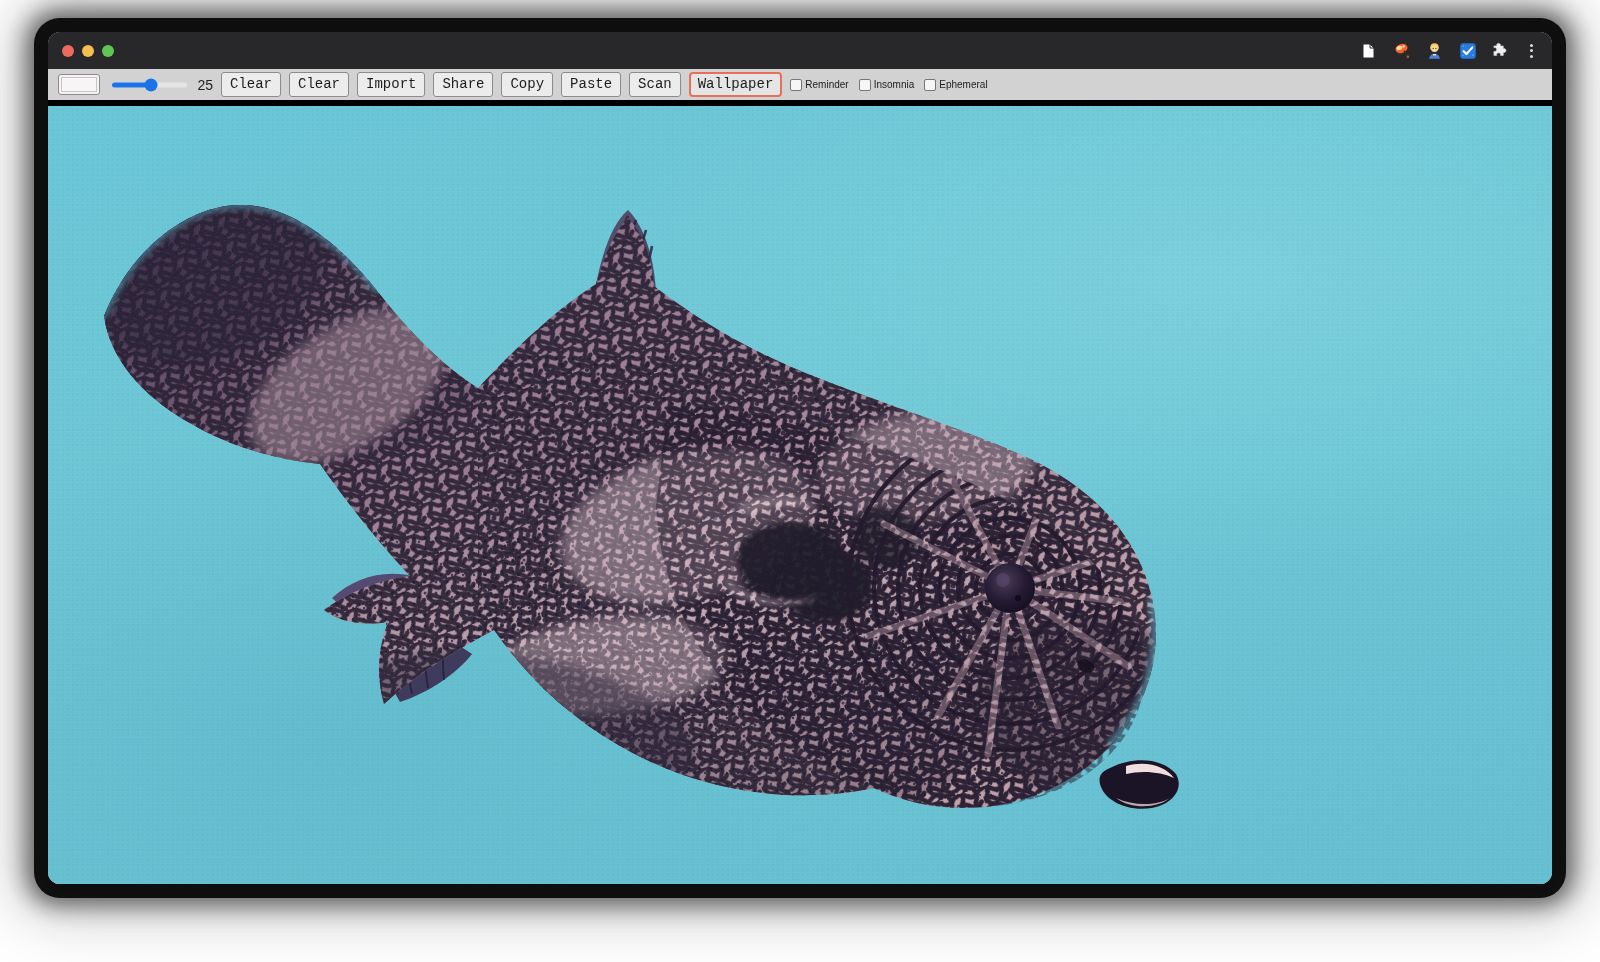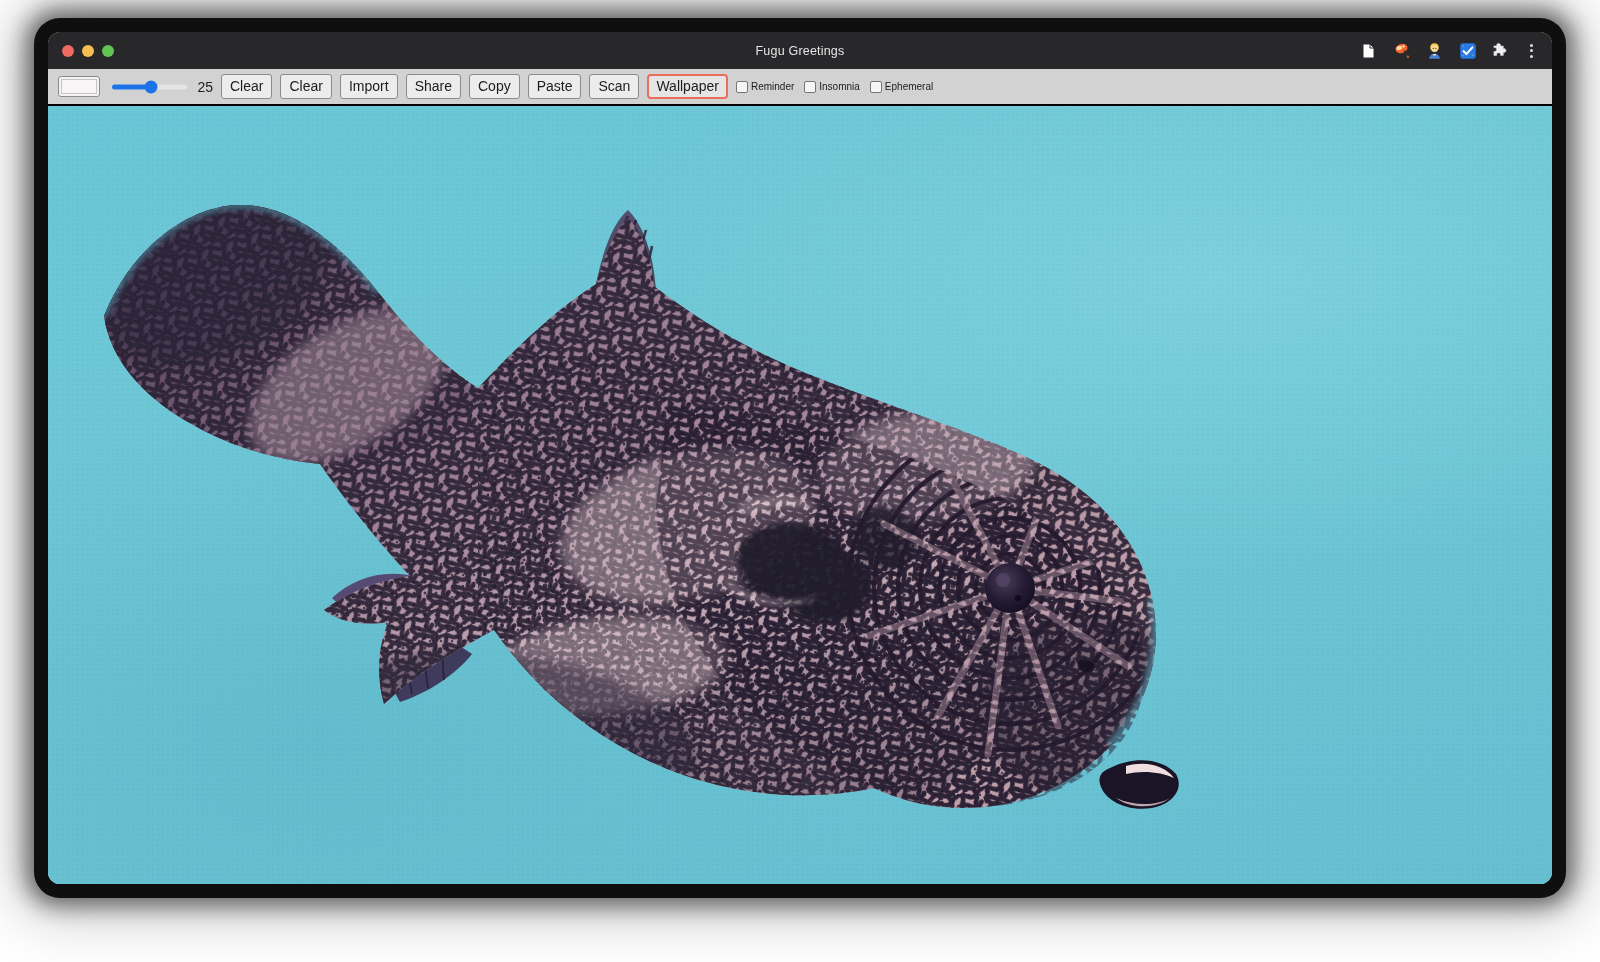--- a/index.html
+++ b/index.html
@@ -98,21 +98,21 @@
     width: 3px; height: 3px;
     border-radius: 50%;
     background: #dcdade;
     display: block;
   }
 
   
   #toolbar {
     height: 37px;
     background: #d2d2d2;
-    border-bottom: 2px solid #000000;
+    border-bottom: 6px solid #000000;
     display: flex;
     align-items: center;
     padding: 0 10px;
     gap: 0;
     white-space: nowrap;
   }
 
   .color-swatch {
     width: 42px; height: 21px;
     background: #f4f2f2;
@@ -168,21 +168,21 @@
   .slider-value {
     font-size: 14px;
     color: #202124;
     margin-right: 8px;
     min-width: 18px;
     text-align: right;
     flex: 0 0 auto;
   }
 
   .tb-btn {
-    font-family: Liberation Sans, sans-serif;
+    font-family: Liberation Mono, monospace;
     font-size: 14px;
     color: #1c1c1e;
     background: #ececec;
     border: 1px solid #8d8a8d;
     border-radius: 3px;
     padding: 2px 8px 3px 8px;
     height: 25px;
     line-height: 18px;
     margin-right: 8px;
     cursor: default;
@@ -260,21 +260,20 @@
   <div id="window">
 
     <div id="titlebar">
 
       <div class="traffic-lights">
         <span class="light close"></span>
         <span class="light min"></span>
         <span class="light max"></span>
       </div>
 
-      <div id="window-title">Fugu Greetings</div>
 
       <div class="titlebar-right">
 
         <span class="tb-icon">
           <svg width="13" height="16" viewBox="0 0 13 16" aria-hidden="true">
             <path d="M1 1h7l4 4v10H1z" fill="#ffffff" stroke="#2b2b2e" stroke-width="1"></path>
             <path d="M8 1v4h4" fill="none" stroke="#2b2b2e" stroke-width="1"></path>
           </svg>
         </span>
 

